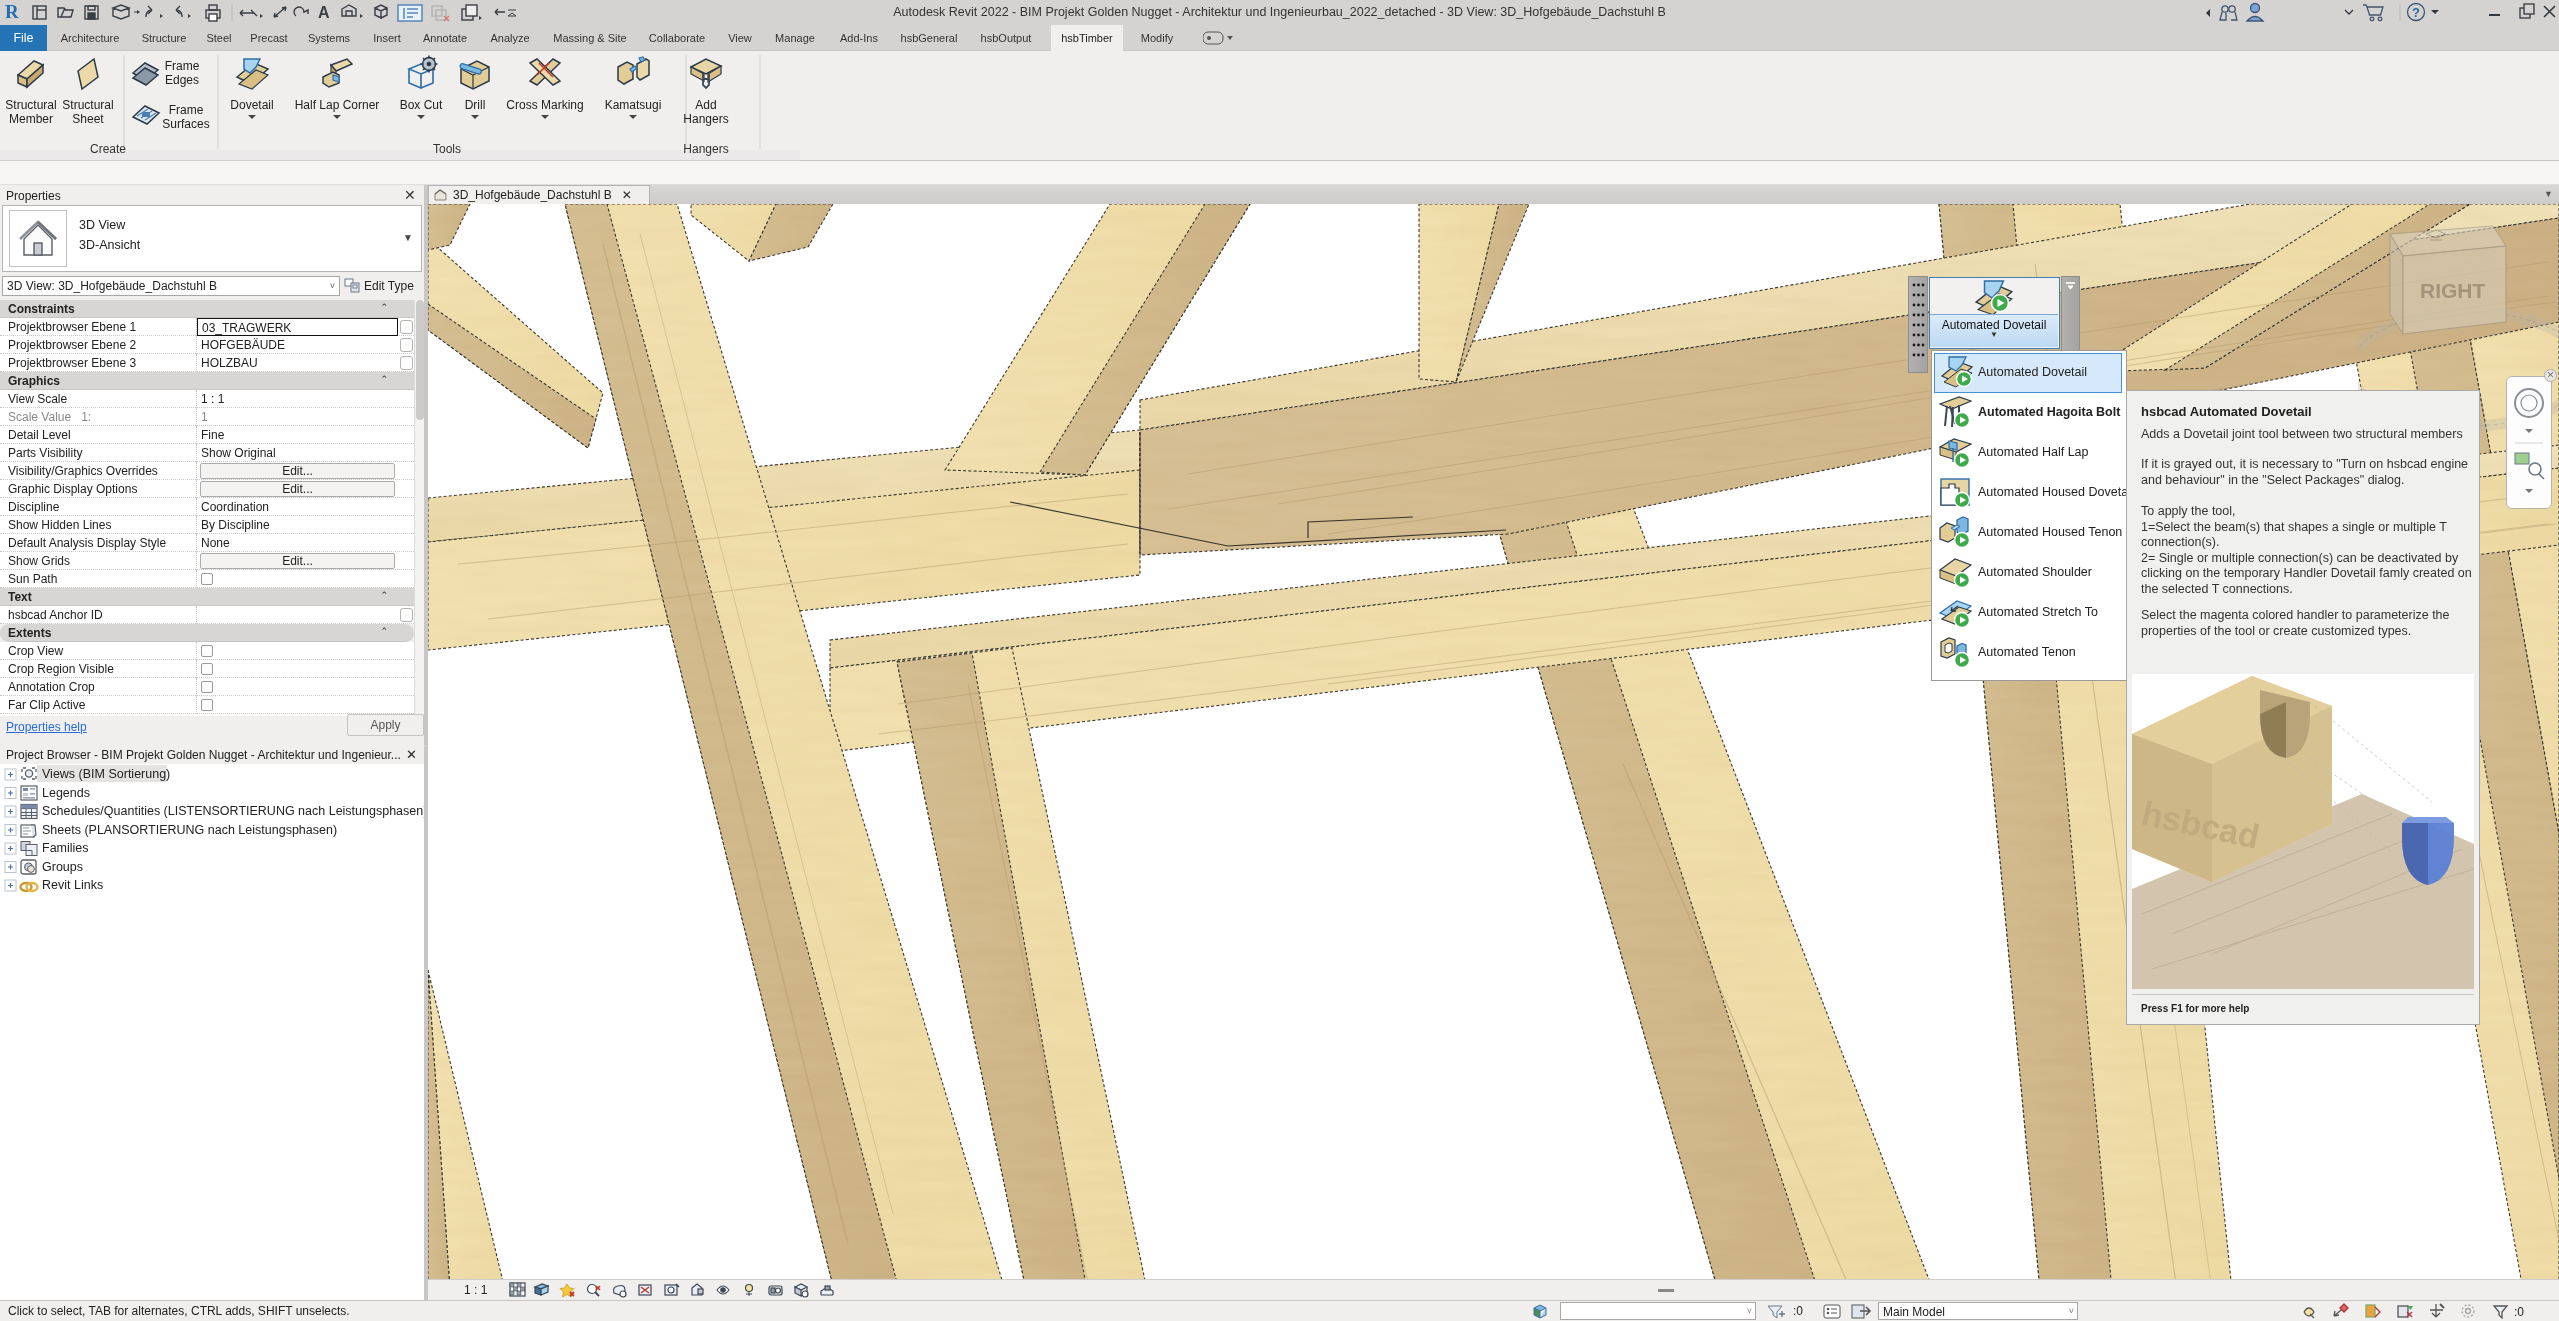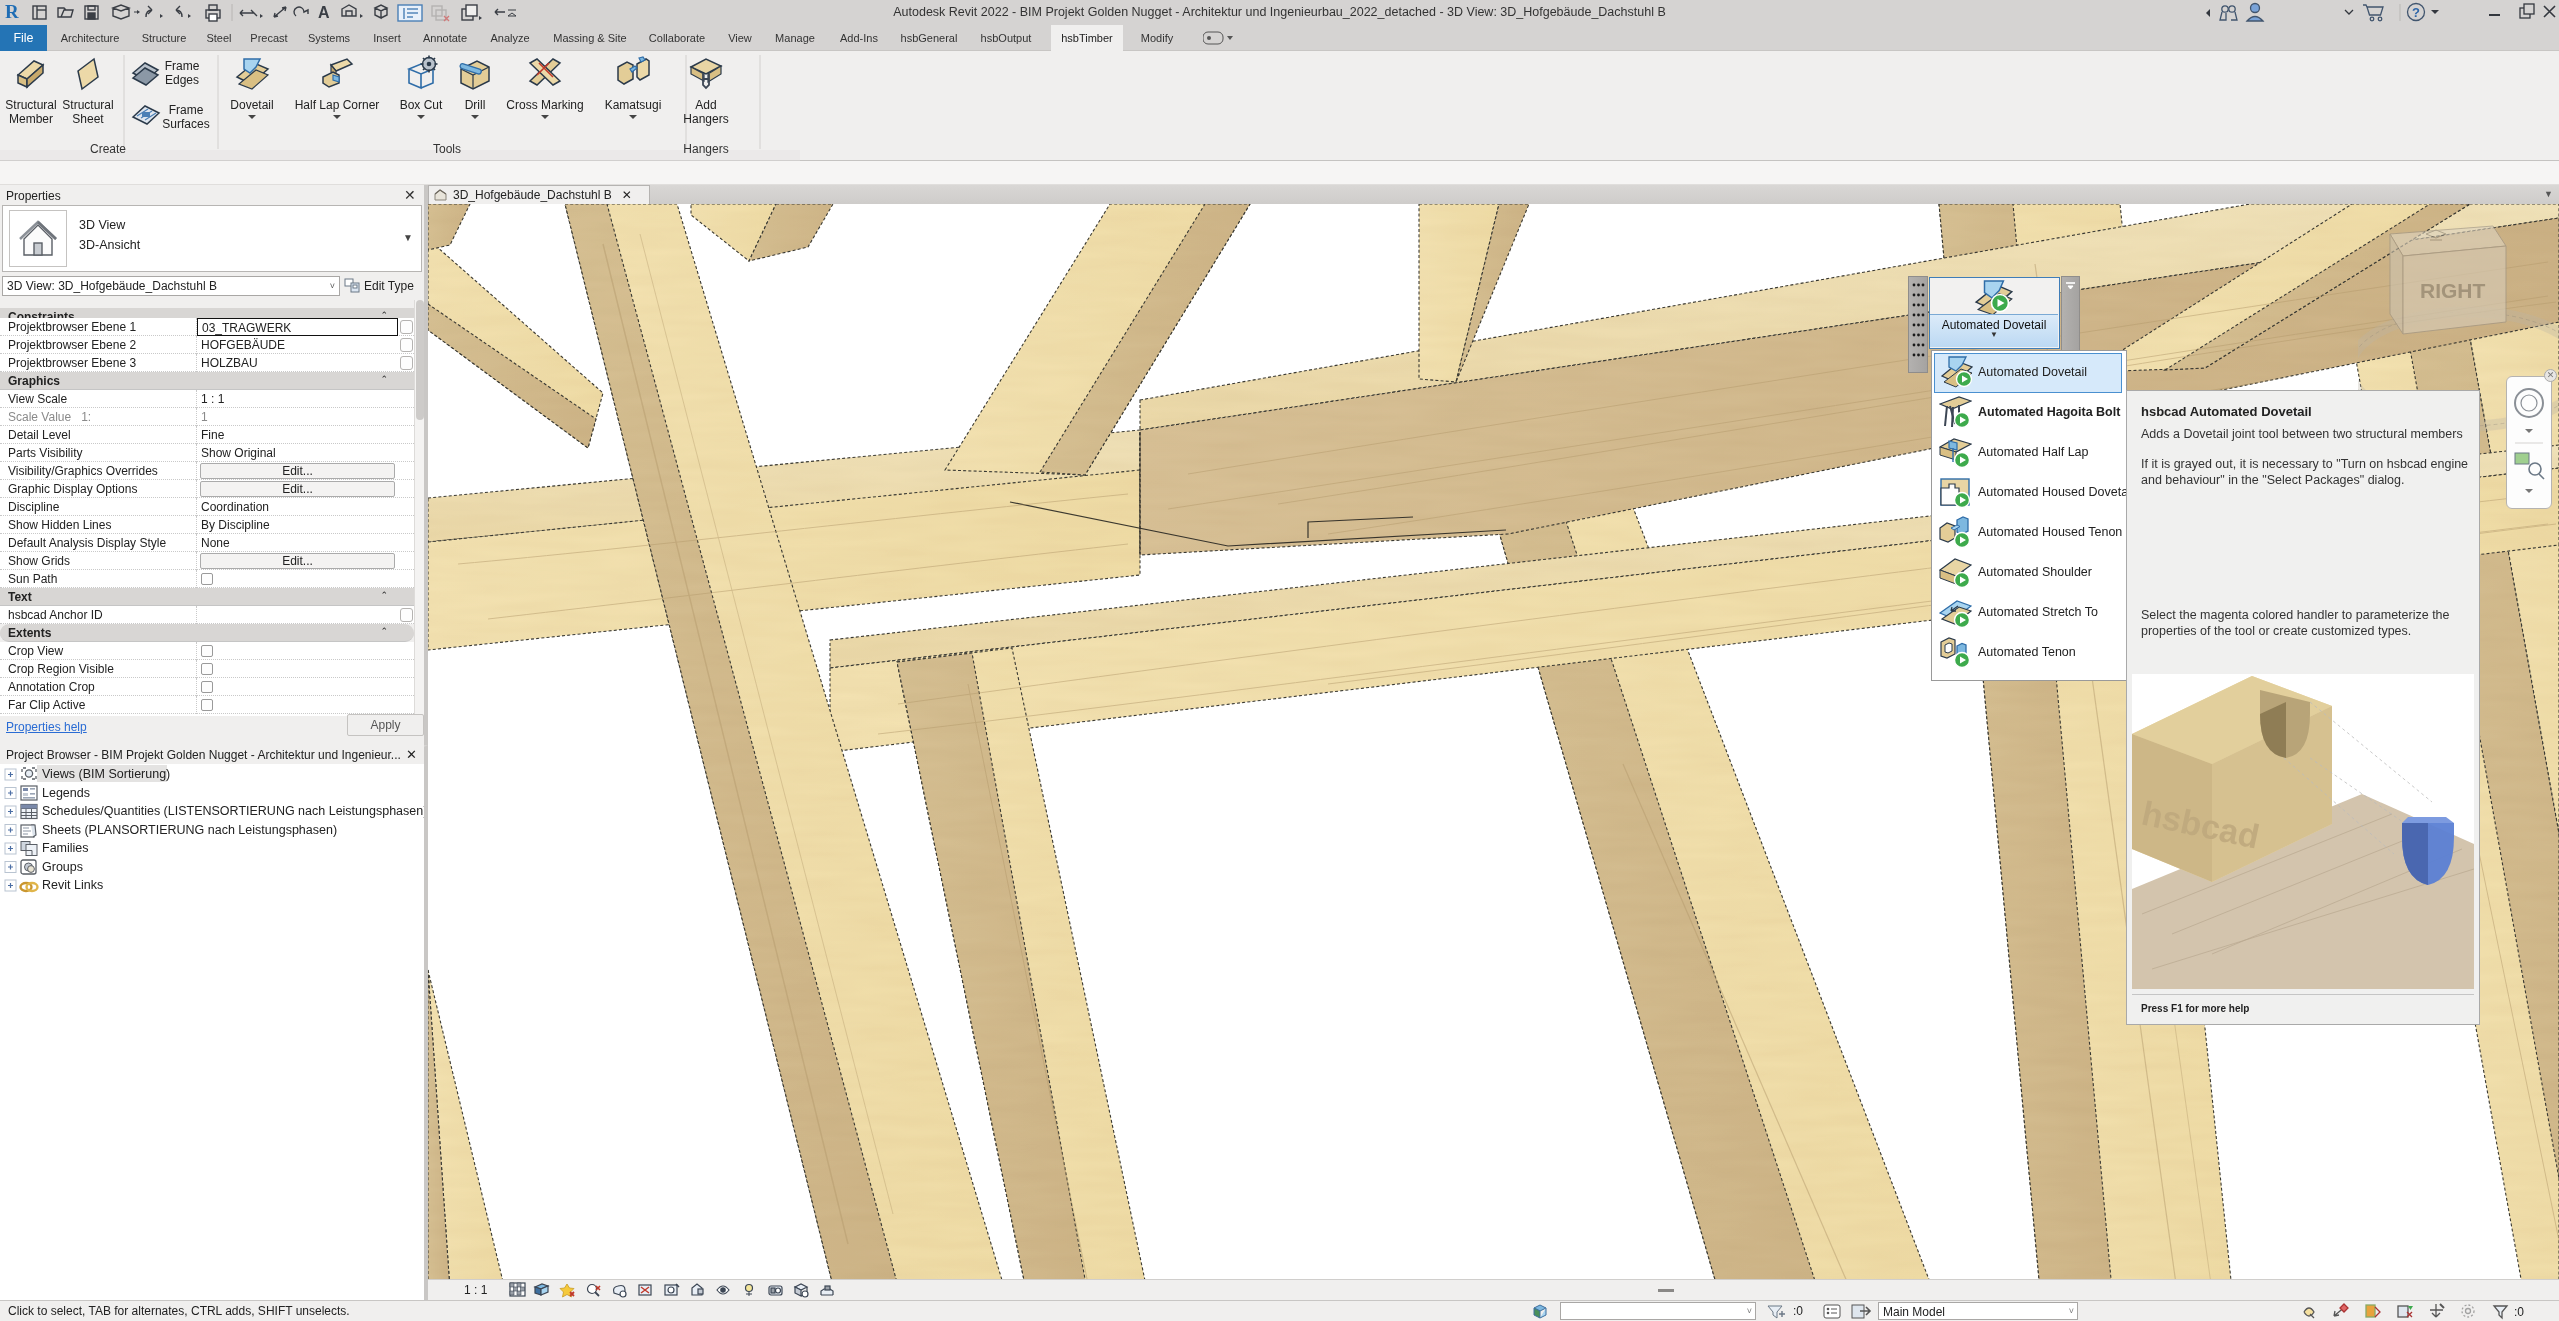--- a/index.html
+++ b/index.html
@@ -298,21 +298,21 @@
     <svg width="17" height="17" x="0" xmlns="http://www.w3.org/2000/svg" style="position:absolute;top:2px;">
         <g fill="#fff" stroke="#6b7886">
           <rect x="1" y="1" width="8" height="7"></rect>
           <rect x="7" y="5" width="8" height="9" fill="#dce6f2"></rect>
           <rect x="9" y="7" width="4" height="3" fill="#fff"></rect>
         </g>
       </svg>
     <div style="position:absolute;left:20px;top:3px;">Edit Type</div>
   </div>
   <div id="proptable" style="position:absolute;left:0px;top:115px;width:424px;">
-    <div class="prow psec" style="top:8px;">
+    <div class="prow psec" style="top:0px;">
         <span class="plabel">Constraints</span>
         <span style="position:absolute;right:26px;top:2px;font-weight:normal;font-size:9px;">⌃<br></span>
       </div>
     <div class="prow" style="top:18px;">
         <span class="plabel">Projektbrowser Ebene 1</span>
         <span class="pval" style="border:1.5px solid #111;">03_TRAGWERK</span>
         <span style="position:absolute;left:400px;top:2px;width:13px;height:14px;background:#fdfdfd;border:1px solid #b5b3b1;border-radius:3px;"></span>
       </div>
     <div class="prow" style="top:36px;">
         <span class="plabel">Projektbrowser Ebene 2</span>
@@ -874,20 +874,21 @@
         <path d="M21 20.5 l6 3.5 -6 3.5 z" fill="#fff"></path>
     </svg>
     <span class="dtext">Automated Tenon</span>
   </div>
 </div>
 
 <div class="abs" id="tooltip">
   <div style="position:absolute;left:14px;top:13px;font-weight:bold;font-size:13px;color:#222;">hsbcad Automated Dovetail</div>
   <div style="position:absolute;left:14px;top:36px;white-space:nowrap;line-height:15.5px;">Adds a Dovetail joint tool between two structural members</div>
   <div style="position:absolute;left:14px;top:66px;width:330px;line-height:15.5px;">If it is grayed out, it is necessary to "Turn on hsbcad engine and behaviour" in the "Select Packages" dialog.</div>
+  <div style="position:absolute;left:14px;top:113px;width:334px;line-height:15.5px;">To apply the tool,<br>1=Select the beam(s) that shapes a single or multiple T connection(s).<br>2= Single or multiple connection(s) can be deactivated by clicking on the temporary Handler Dovetail famly created on the selected T connections.</div>
   <div style="position:absolute;left:14px;top:217px;width:330px;line-height:15.5px;">Select the magenta colored handler to parameterize the properties of the tool or create customized types.</div>
 
   <div style="position:absolute;left:5px;top:283px;width:342px;height:315px;background:#fff;">
     <svg width="342" height="315" xmlns="http://www.w3.org/2000/svg">
       <polygon points="0,215 230,120 342,170 342,315 0,315" fill="#d3c4ad"></polygon>
       <g stroke="#b8a88f" stroke-width="0.7">
           <line x1="10" y1="240" x2="260" y2="140"></line>
           <line x1="40" y1="260" x2="300" y2="155"></line>
           <line x1="80" y1="280" x2="330" y2="175"></line>
           <line x1="20" y1="295" x2="342" y2="195"></line>

